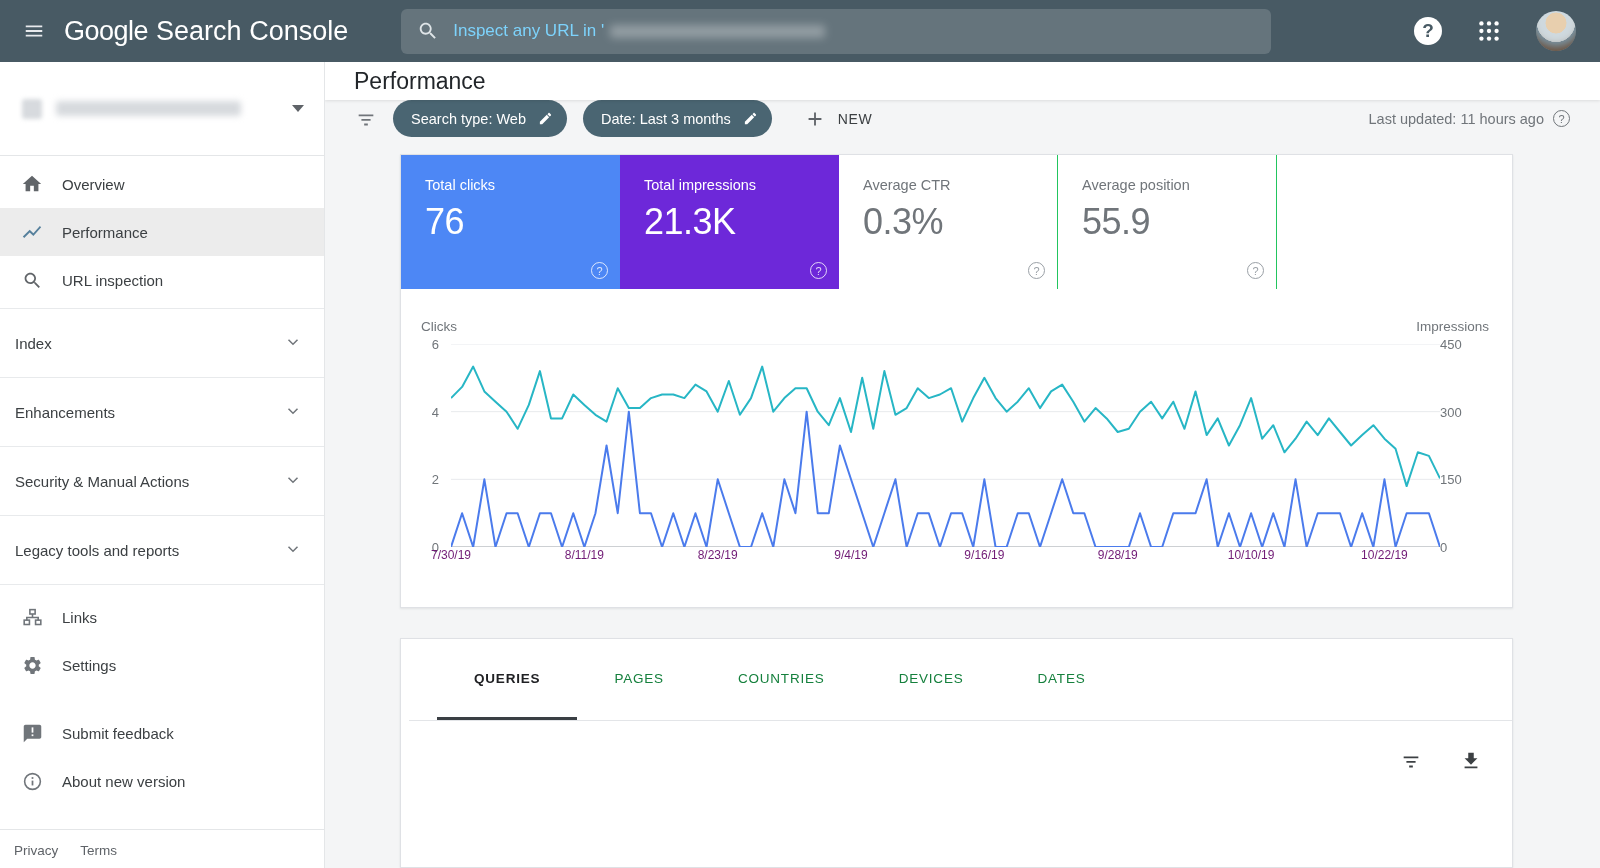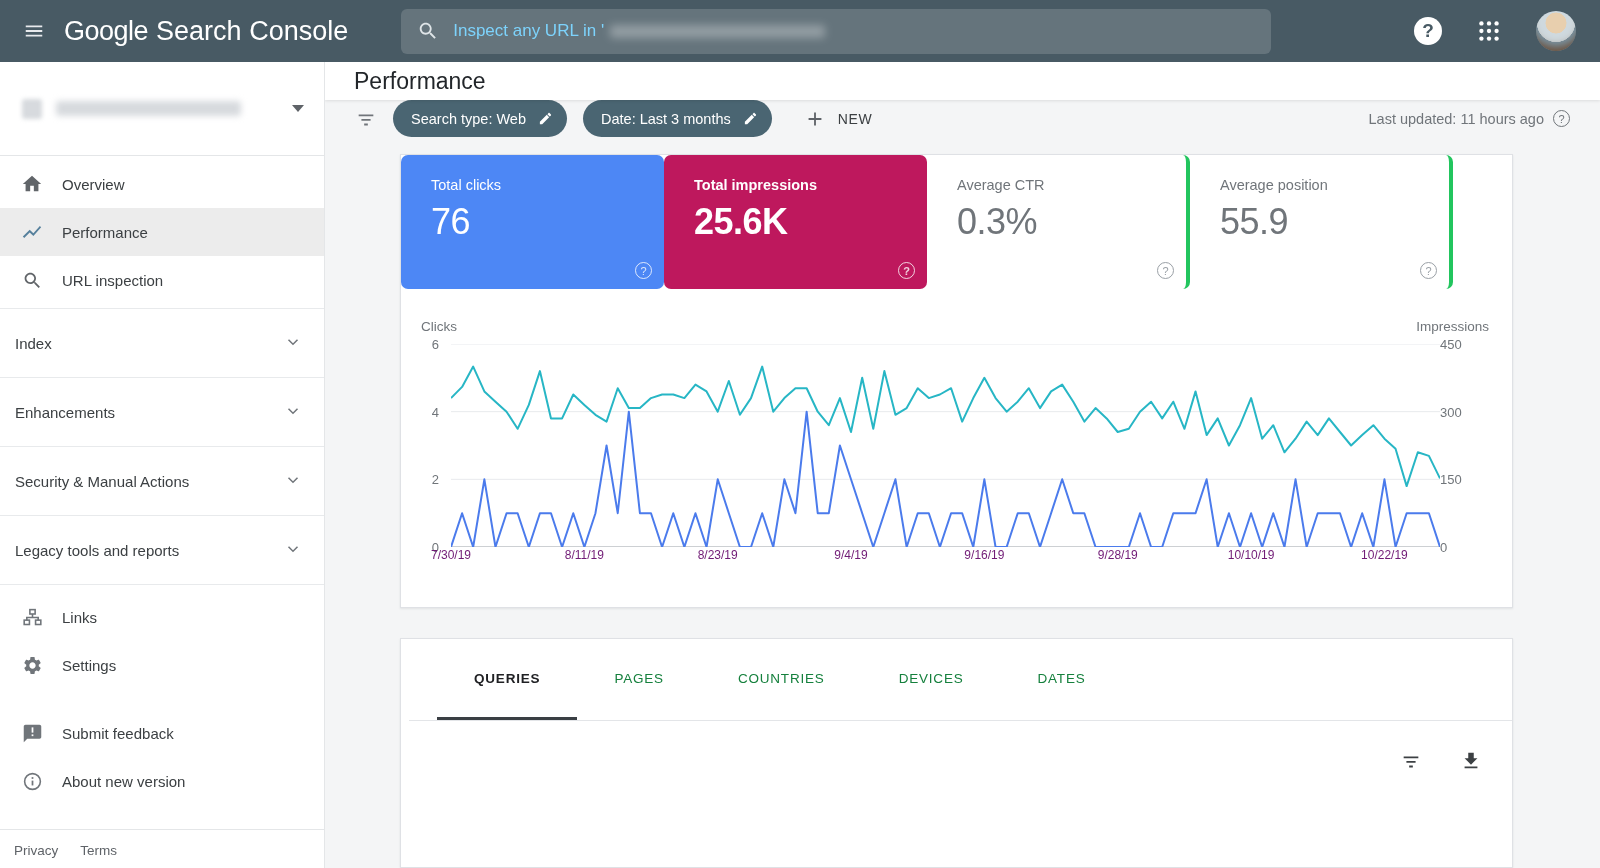--- a/index.html
+++ b/index.html
@@ -69,26 +69,26 @@
   .newbtn svg { margin-right:12px; }
   .lastupdated { margin-left:auto; display:flex; align-items:center; gap:9px; color:#70757a; font-size:14.5px; }
   .qmark { width:17px; height:17px; border:1.5px solid currentColor; border-radius:50%;
            display:inline-flex; align-items:center; justify-content:center; font-size:11px; flex:none; cursor:pointer; }
 
   .content { padding:17px 87px 0 75px; }
   .panel { background:#fff; border:1px solid #dfe1e5; box-shadow:0 1px 2px rgba(60,64,67,0.10); }
 
   
   .metrics { display:flex; height:134px; }
-  .tile { width:263px; flex:none; position:relative; padding:22px 0 0 30px; cursor:pointer;border-radius:7px; }
+  .tile { width:219px; flex:none; position:relative; padding:22px 0 0 24px; cursor:pointer; }
   .tile .tlabel { font-size:14.5px; }
   .tile .tvalue { font-size:36px; margin-top:8px; letter-spacing:-0.5px; }
   .tile.colored { color:#fff; }
   .tile.plain { color:#70757a; }
-  .tile.b-right { border-right:4px solid #22c55e; }
+  .tile.b-right { border-right:1px solid #22c55e; }
   .tile .qmark { position:absolute; right:12px; bottom:10px; }
   .tile.colored .qmark { color:rgba(255,255,255,0.8); }
   .tile.plain .qmark { color:#9aa0a6; }
   .metrics .filler { flex:1; }
 
   
   .chartblock { padding:30px 0 26px; }
   .axis-titles { display:flex; justify-content:space-between; padding:0 23px 0 20px;
                  color:#70757a; font-size:13.5px; height:20px; margin-bottom:5px; }
   .chartrow { display:flex; }
@@ -309,23 +309,23 @@
 
     <div class="content">
 
       <div class="panel">
         <div class="metrics">
           <div class="tile colored" style="background: rgb(77, 135, 245);">
             <div class="tlabel">Total clicks</div>
             <div class="tvalue">76</div>
             <span class="qmark">?</span>
           </div>
-          <div class="tile colored" style="background: #be185d; font-weight: bold;">
+          <div class="tile colored" style="background: #6d28d9;">
             <div class="tlabel">Total impressions</div>
-            <div class="tvalue">25.6K</div>
+            <div class="tvalue">21.3K</div>
             <span class="qmark">?</span>
           </div>
           <div class="tile plain b-right">
             <div class="tlabel">Average CTR</div>
             <div class="tvalue">0.3%</div>
             <span class="qmark">?</span>
           </div>
           <div class="tile plain b-right">
             <div class="tlabel">Average position</div>
             <div class="tvalue">55.9</div>

